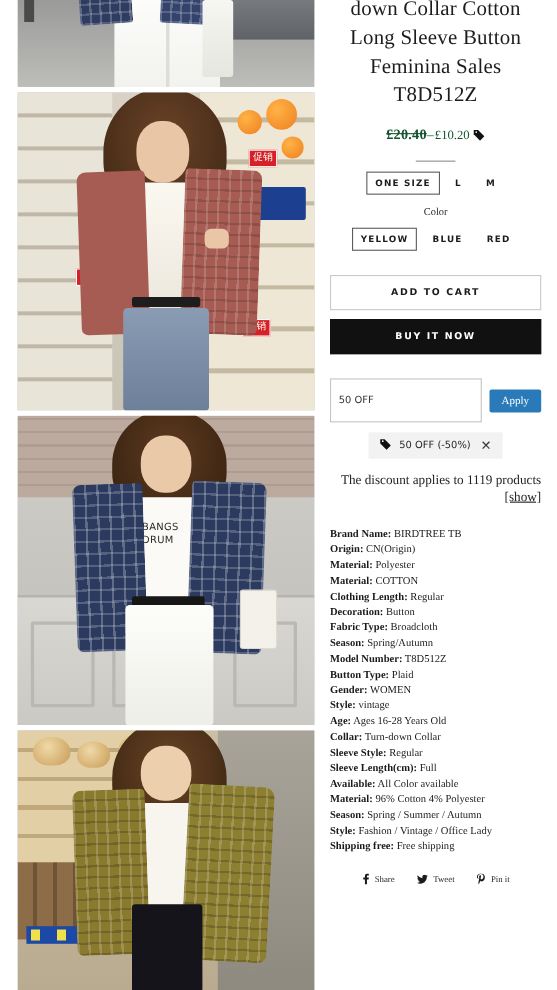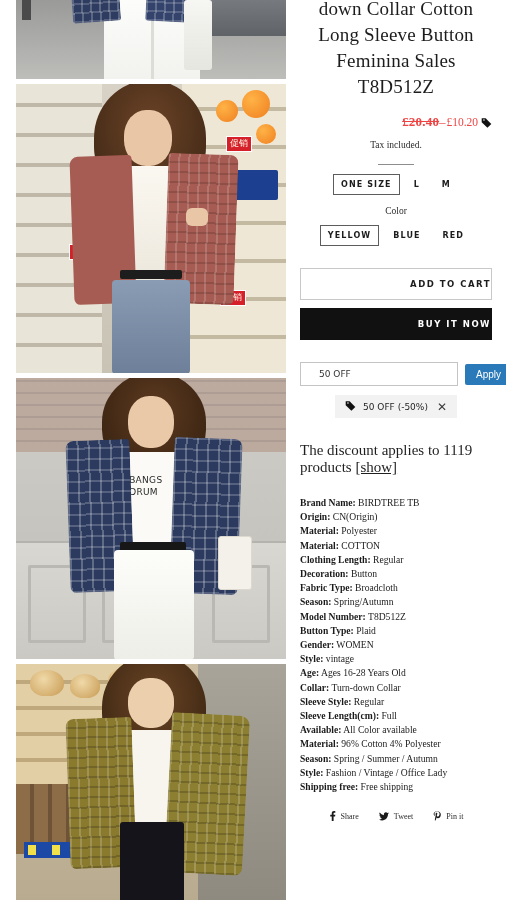--- a/index.html
+++ b/index.html
@@ -195,24 +195,24 @@
   .title {
     font-family: "Liberation Serif", serif;
     font-size: 19px;
     line-height: 26px;
     text-align: center;
     color: #1c1c1c;
     margin-top: -4px;
     letter-spacing: .2px;
   }
   .price-row {
-    text-align: right;
+    text-align: center;
     margin-top: 14px;
     font-size: 12.5px;
-    color: #ef4444;
+    color: #14532d;
     white-space: nowrap;
   }
   .price-old { text-decoration: line-through; font-weight: bold; font-size: 13px; letter-spacing:.2px; }
   .price-dash { letter-spacing: -1px; }
   .price-new { font-size: 11.5px; margin-left: 2px; }
   .tag-icon { display:inline-block; vertical-align:-2px; margin-left:3px; }
   .tax { text-align:center; font-size: 9.5px; color:#2b2b2b; margin-top: 8px; }
   .divider { width: 36px; height: 1px; background: #8d8d8d; margin: 14px auto 0 auto; }
 
   .opt-label { text-align:center; font-size: 9.5px; color:#2b2b2b; margin-top: 11px; }
@@ -229,45 +229,45 @@
     cursor: pointer;
     white-space: nowrap;
   }
   .opt.sel { border-color: #5c5c5c; text-align: right; }
   .opt + .opt { margin-left: 6px; }
 
   .btn {
     display:block; width: 100%;
     font-family: "DejaVu Sans", sans-serif;
     font-size: 8.5px; font-weight: bold; letter-spacing: 1.5px;
-    text-align:right; padding: 10px 0; cursor: pointer;
+    text-align:center; padding: 10px 0; cursor: pointer;
   }
   .btn-cart { margin-top: 22px; background:#fff; color:#1c1c1c; border:1px solid #c9c9c9; }
   .btn-buy  { margin-top: 8px;  background:#111; color:#fff; border:1px solid #111; }
 
   .code-row { display:flex; align-items:center; gap:7px; margin-top: 22px; }
   .code-input {
-    flex:1; height: 24px; border:1px solid #c4c4c4; background:#fff;
+    flex:1; height: 40px; border:1px solid #c4c4c4; background:#fff;
     font-family:"DejaVu Sans", sans-serif; font-size: 9px; color:#333;
-    padding: 0 18px; outline:none;
+    padding: 0 7px; outline:none;
   }
   .apply-btn {
-    font-family:Liberation Sans, sans-serif; font-size:10px; color:#fff;
+    font-family:Liberation Serif, serif; font-size:10px; color:#fff;
     background:#2a7ab9; border:none; border-radius:2px;
     padding: 5px 11px; cursor:pointer;
   }
   .chip-wrap { display:flex; justify-content:center; margin-top: 9px; }
   .chip {
     display:flex; align-items:center; gap:7px;
     background:#f2f2f2; padding: 5px 10px;
     font-family:"DejaVu Sans", sans-serif; font-size:9px; color:#1f1f1f;
   }
   .chip .x { font-size:12px; color:#3a3a3a; cursor:pointer; line-height:1; margin-left:2px; }
   .applies {
-    text-align:left; font-size: 15px; color:#1f1f1f; margin-top: 24px;
+    text-align:right; font-size: 12px; color:#1f1f1f; margin-top: 12px;
   }
   .applies a { color:#1f1f1f; }
 
   .specs { margin-top: 20px; }
   .spec {
     font-family:"Liberation Serif", serif;
     font-size: 9.6px; line-height: 14.2px; color:#1b1b1b;
   }
   .spec b { font-weight: bold; }
 
@@ -364,21 +364,20 @@
 
     <div class="title">down Collar Cotton Long Sleeve Button Feminina Sales T8D512Z</div>
 
     <div class="price-row">
       <span class="price-old">£20.40</span><span class="price-dash">–</span><span class="price-new">£10.20</span><span class="tag-icon"><svg width="11" height="11" viewBox="0 0 16 16">
             <path d="M1 7.5V1.8h5.7L15 10.1 9.3 15.8 1 7.5z" fill="#111"></path>
             <circle cx="4.3" cy="4.4" r="1.15" fill="#fff"></circle>
           </svg></span>
     </div>
 
-    <div class="tax">Tax included.</div>
 
     <div class="divider"></div>
 
     <div class="opt-row">
       <button class="opt sel">ONE SIZE</button>
       <button class="opt">L</button>
       <button class="opt">M</button>
     </div>
 
     <div class="opt-label">Color</div>

